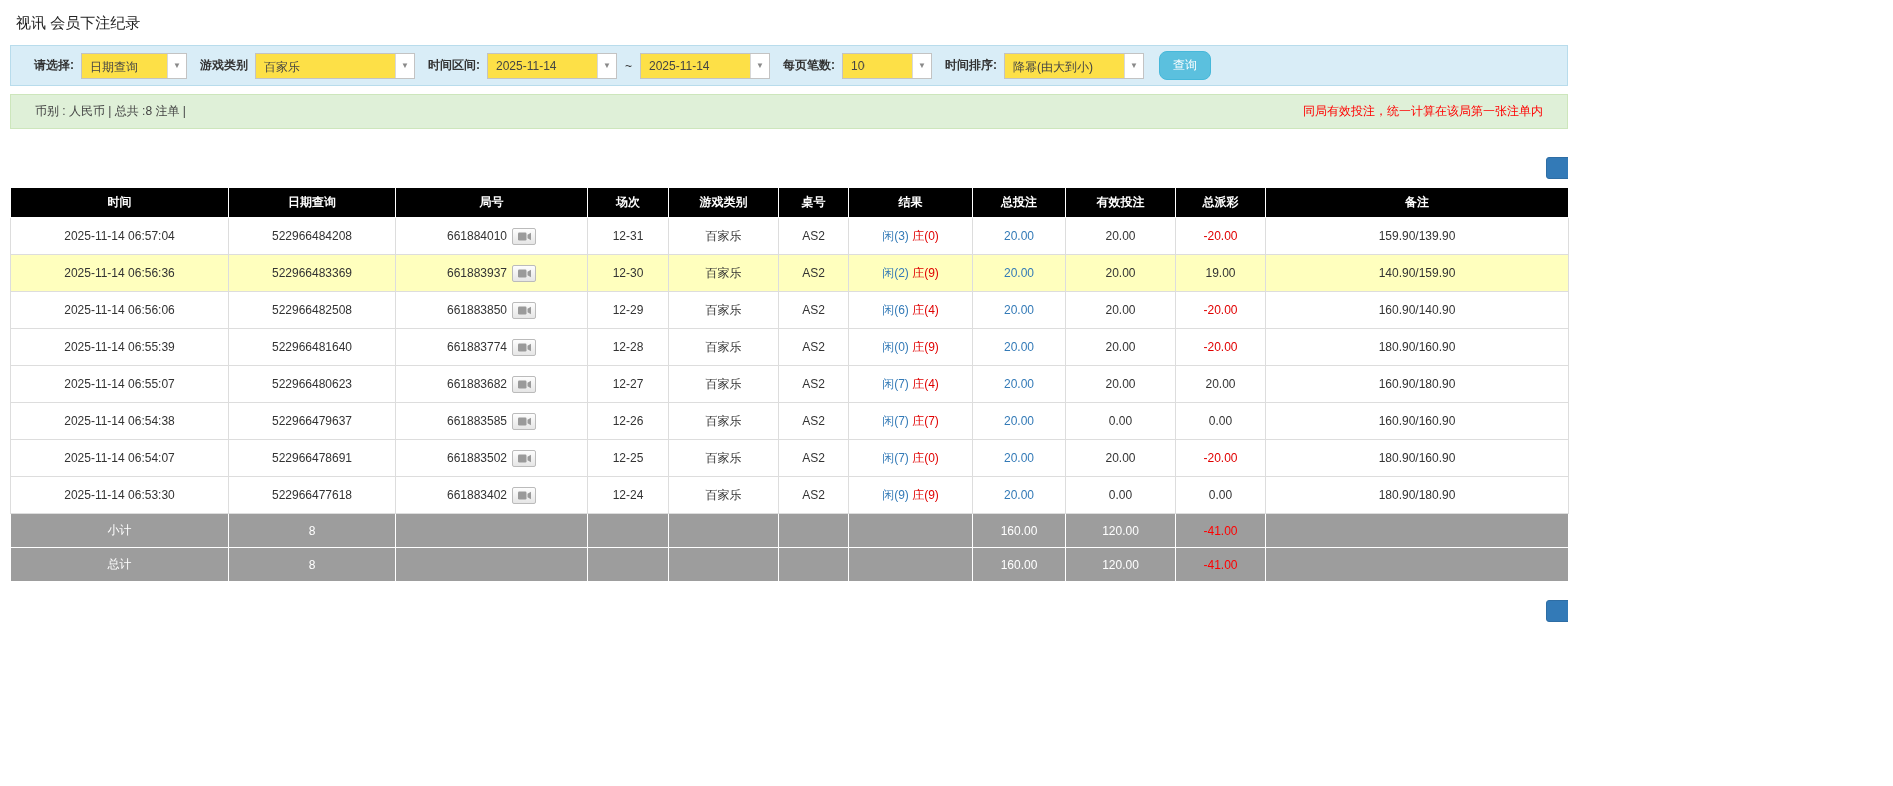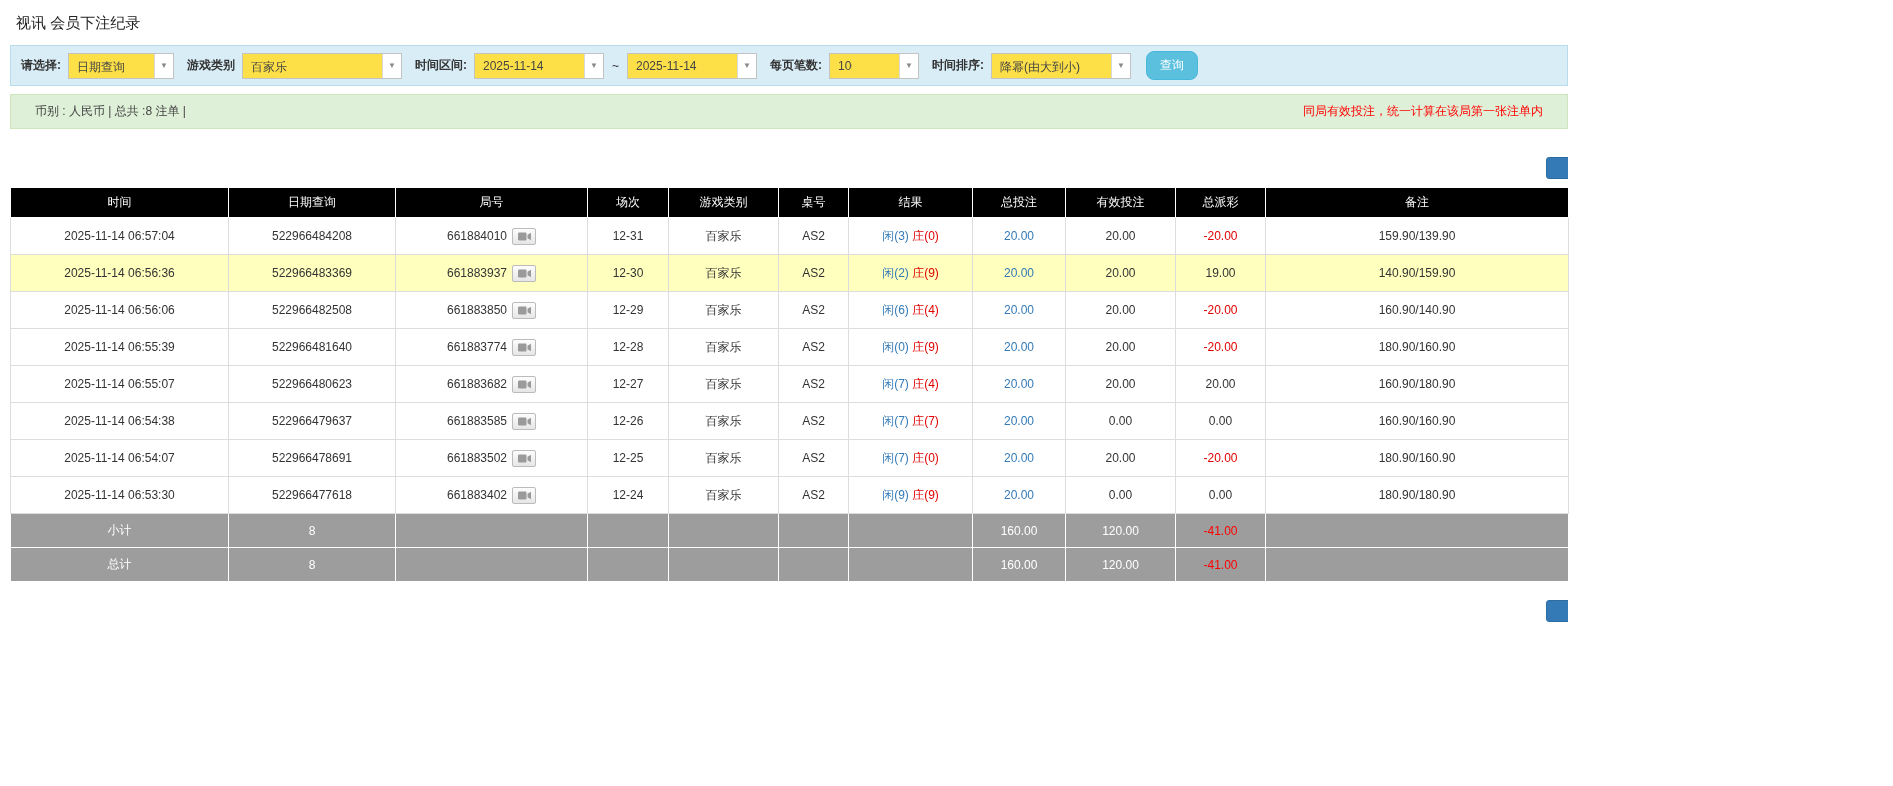--- a/index.html
+++ b/index.html
@@ -14,21 +14,21 @@
   .page-title { font-size: 15px; color: #222; padding: 14px 6px 12px 6px; }
 
   .filter-bar {
     background: var(--filter-bg, #d9edf7);
     border: 1px solid #b8dcec;
     padding: 5px 8px;
     display: flex; align-items: center; gap: 5px;
     font-size: 12px;
   }
   .filter-label { font-weight: bold; color: #333; margin: 0 2px 0 8px; white-space: nowrap; }
-  .filter-label:first-child { margin-left: 2px; }
+  .filter-label:first-child { margin-left: 15px; }
   .combo {
     display: flex; align-items: stretch;
     background: #fde047; border: 1px solid #c3c3c3; height: 26px;
     cursor: pointer;
   }
   .combo-text { padding: 5px 8px; font-size: 12px; color: #444; flex: 1; white-space: nowrap; overflow: hidden; }
   .combo-arrow {
     width: 19px; border-left: 1px solid #d8d8d8; background: #fff;
     display: flex; align-items: center; justify-content: center;
     color: #8a8a8a; font-size: 8px;
@@ -64,21 +64,21 @@
   .corner-btn {
     position: absolute; right: -30px; top: 0;
     width: 52px; height: 22px;
     background: var(--corner-button-bg, #337ab7);
     border: 1px solid #2e6da4; border-radius: 3px;
     cursor: pointer;
   }
 
   table.records { width: 1558px; border-collapse: collapse; table-layout: fixed; font-size: 12px; }
   .records th {
-    background: var(--header-bg, #000); color: #fff; font-weight: normal;
+    background: var(--header-bg, #000); color: #fff; font-weight: bold;
     padding: 6px 4px; border: 1px solid #fff; text-align: center;
     height: 25px;
   }
   .records tbody td {
     border: 1px solid #ddd; padding: 2px 4px; height: 37px;
     text-align: center; color: #333; background: #fff;
   }
   .records tbody tr.hl td { background: var(--highlight-row, #ffffbe); }
   .res-player { color: var(--player-blue, #337ab7); }
   .res-banker { color: var(--banker-red, #e00000); }

